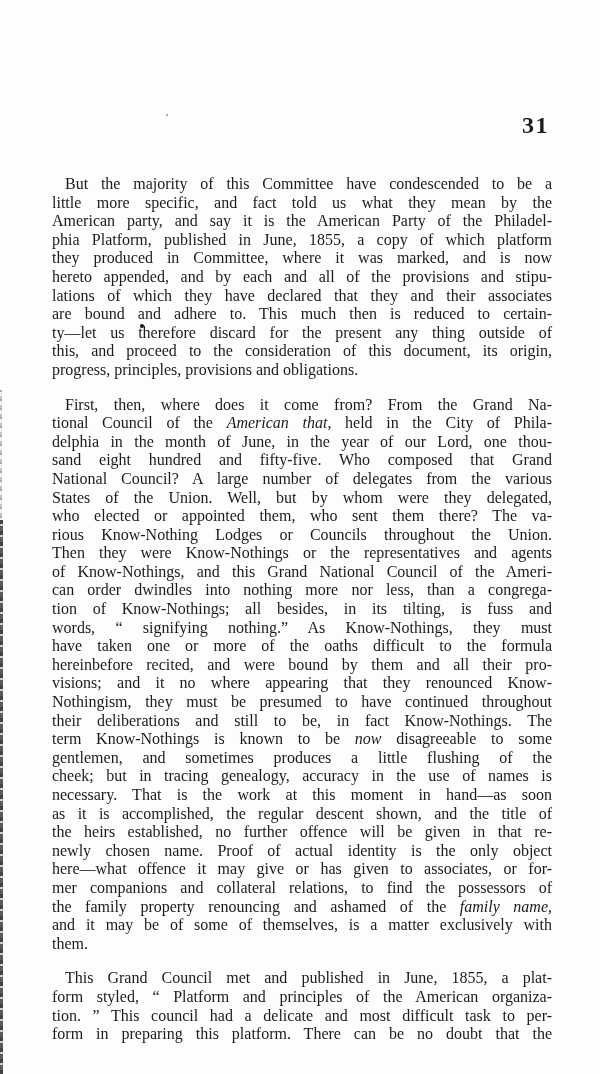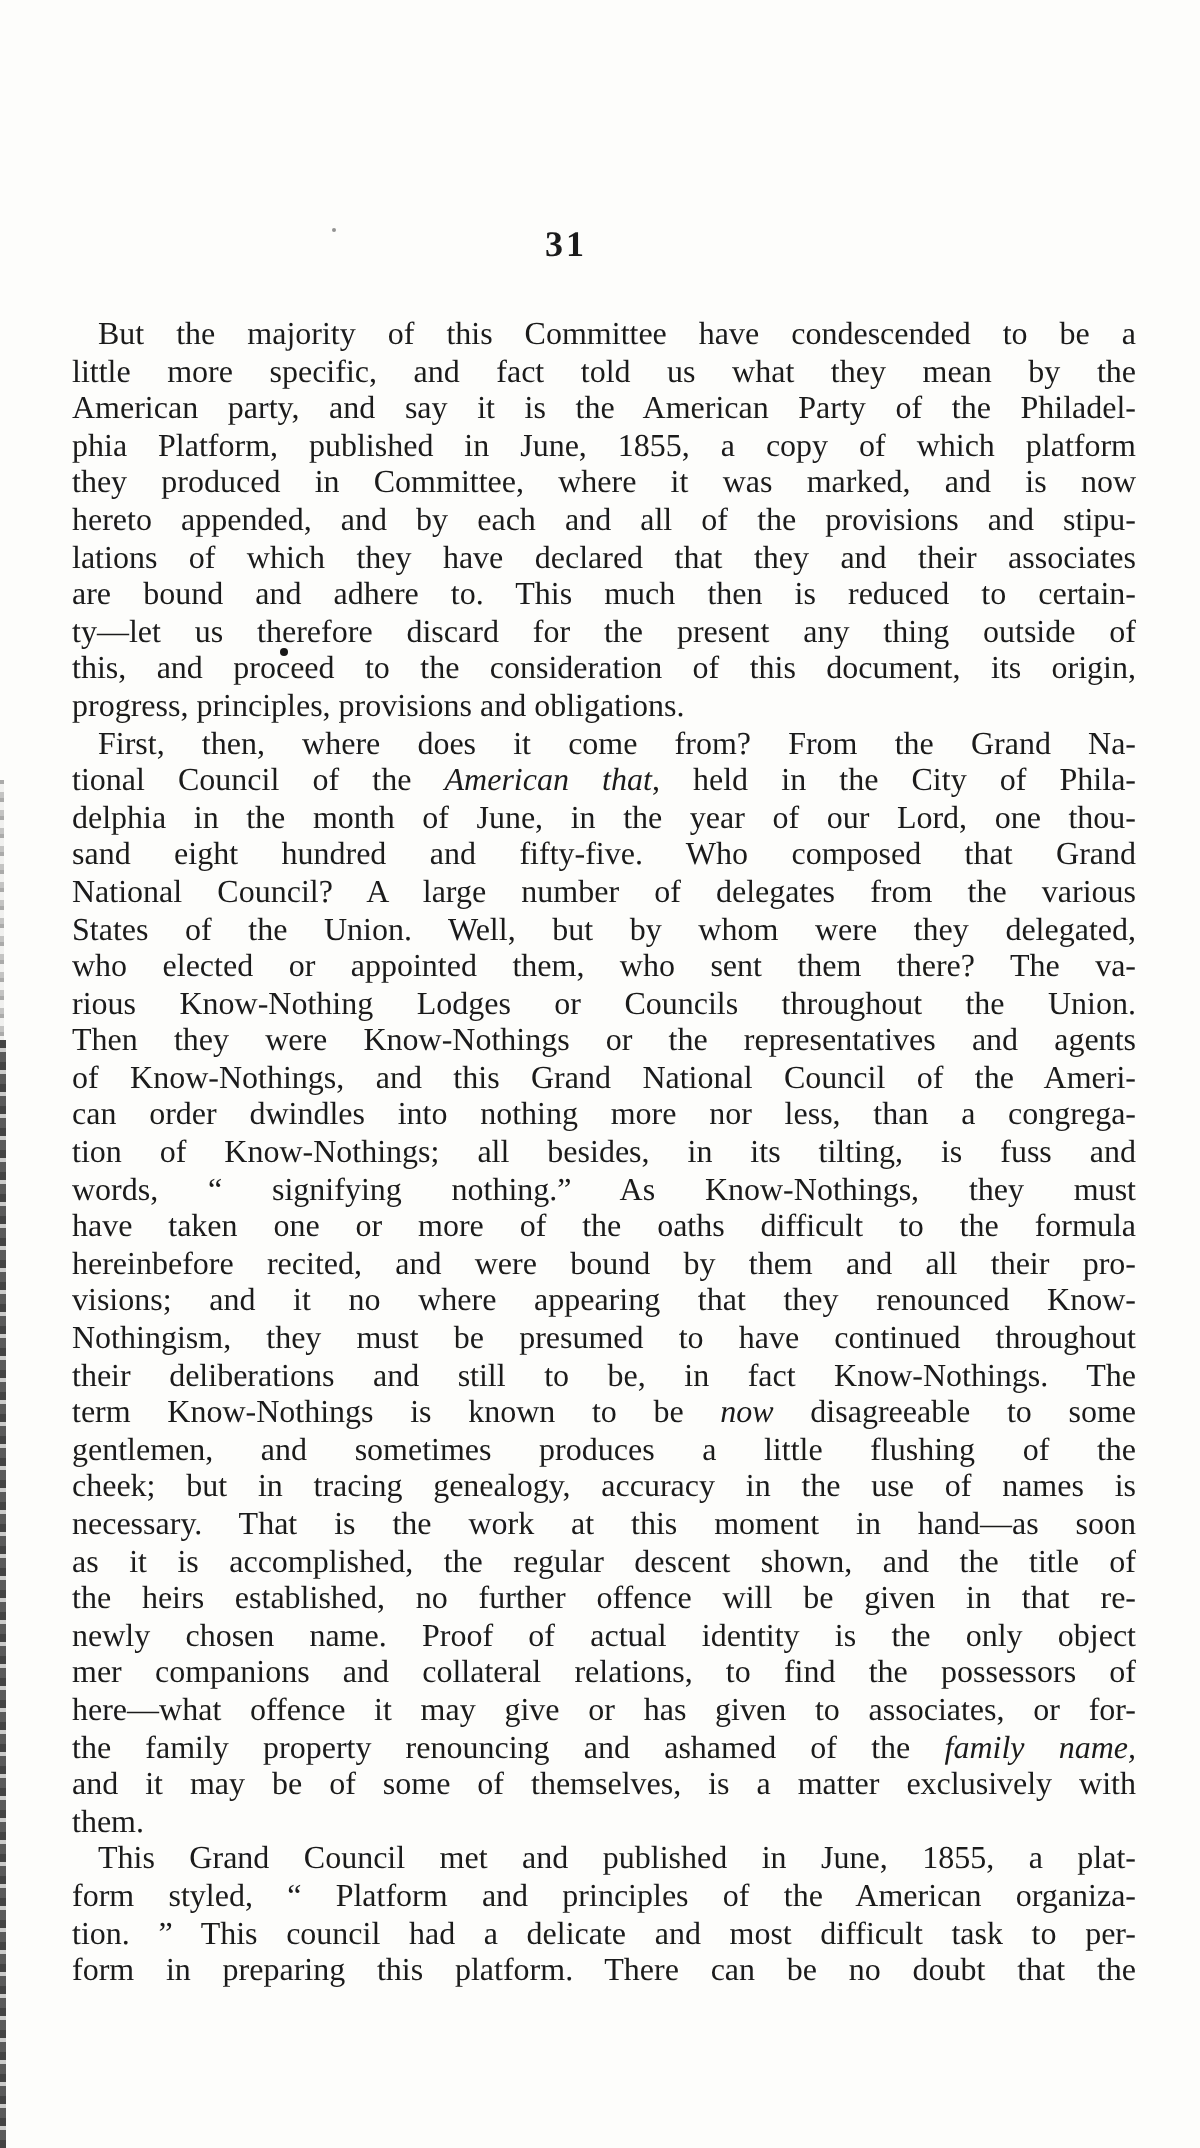--- a/index.html
+++ b/index.html
@@ -11,36 +11,36 @@
     width:600px;height:1074px;
     background:var(--paper);
     position:relative;
     overflow:hidden;
     font-family:"Liberation Serif","DejaVu Serif",serif;
     color:var(--ink);
   }
   .page-number{
     position:absolute;
     top:112px;left:36px;width:532px;
-    text-align:center;
+    text-align:right;
     transform:translateX(-19px);
-    font-size:18px;
+    font-size:24px;
     font-weight:bold;
     letter-spacing:1.5px;
     color:var(--ink);
   }
   .text-block{
     position:absolute;
     top:159px;left:36px;width:532px;
     font-size:16px;
     line-height:18.6px;
     color:var(--ink);
     text-rendering:optimizeLegibility;
   }
-  .paragraph{margin:0;padding:0;}
+  .paragraph{margin:16px;padding:0;}
   .line{
     text-align:justify;
     text-align-last:justify;
     white-space:normal;
     height:18.6px;
     overflow:visible;
   }
   .line.indent{text-indent:13px;}
   .line.no-just{text-align-last:left;}
   .line i{font-style:italic;}
@@ -123,22 +123,22 @@
       <div class="line"><span>visions; and it no where appearing that they renounced Know-</span></div>
       <div class="line"><span>Nothingism, they must be presumed to have continued throughout</span></div>
       <div class="line"><span>their deliberations and still to be, in fact Know-Nothings.  The</span></div>
       <div class="line"><span>term Know-Nothings is known to be </span><i>now</i><span> disagreeable to some</span></div>
       <div class="line"><span>gentlemen, and sometimes produces a little flushing of the</span></div>
       <div class="line"><span>cheek; but in tracing genealogy, accuracy in the use of names is</span></div>
       <div class="line"><span>necessary.  That is the work at this moment in hand—as soon</span></div>
       <div class="line"><span>as it is accomplished, the regular descent shown, and the title of</span></div>
       <div class="line"><span>the heirs established, no further offence will be given in that re-</span></div>
       <div class="line"><span>newly chosen name.  Proof of actual identity is the only object</span></div>
+      <div class="line"><span>here—what offence it may give or has given to associates, or for-</span></div>
       <div class="line"><span>mer companions and collateral relations, to find the possessors of</span></div>
-      <div class="line"><span>here—what offence it may give or has given to associates, or for-</span></div>
       <div class="line"><span>the family property renouncing and ashamed of the </span><i>family name,</i></div>
       <div class="line"><span>and it may be of some of themselves, is a matter exclusively with</span></div>
       <div class="line no-just"><span>them.</span></div>
     </div>
     <div class="paragraph">
       <div class="line indent"><span>This Grand Council met and published in June, 1855, a plat-</span></div>
       <div class="line"><span>form styled, “ Platform and principles of the American organiza-</span></div>
       <div class="line"><span>tion. ”  This council had a delicate and most difficult task to per-</span></div>
       <div class="line"><span>form in preparing this platform.  There can be no doubt that the</span></div>
     </div>

